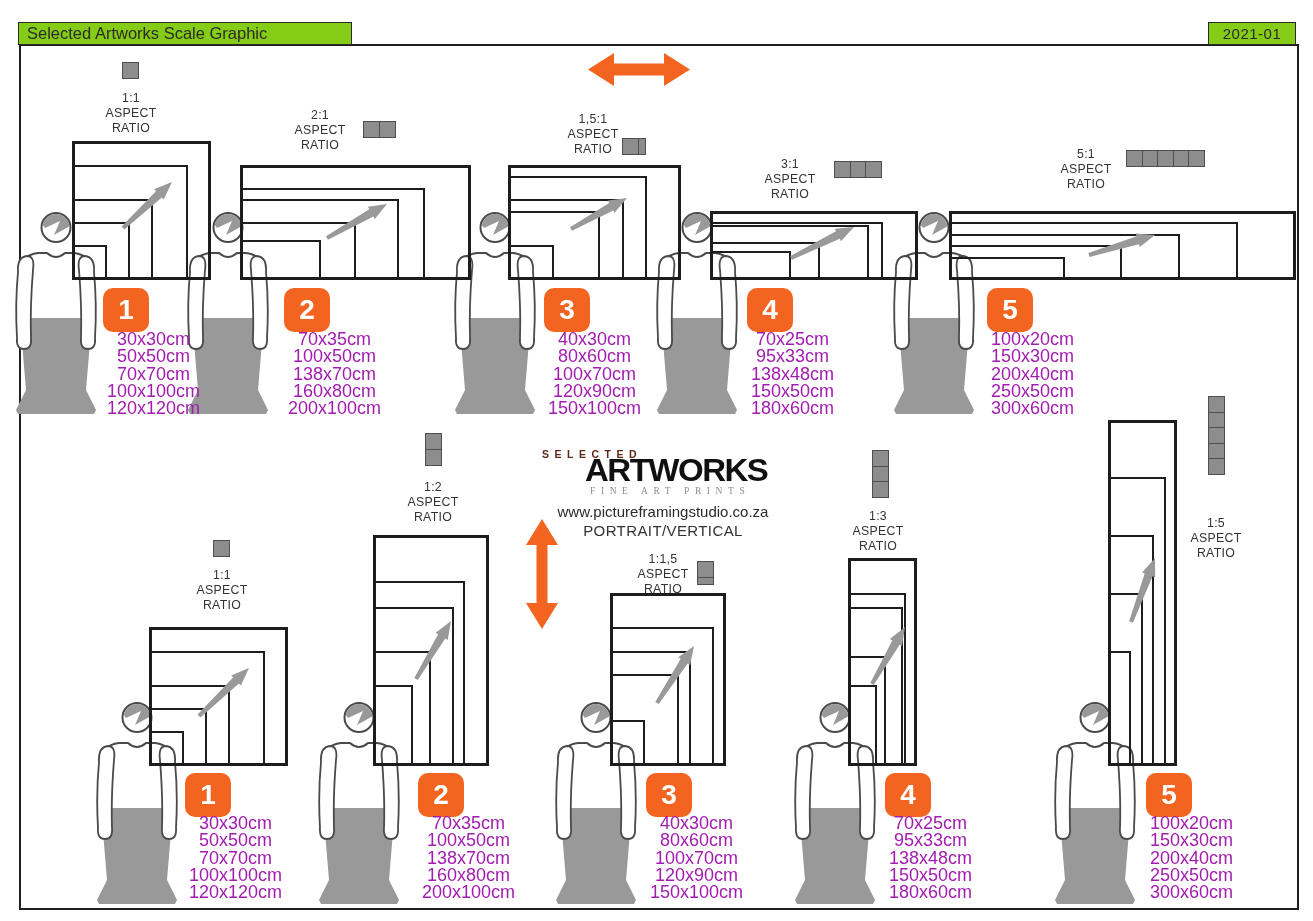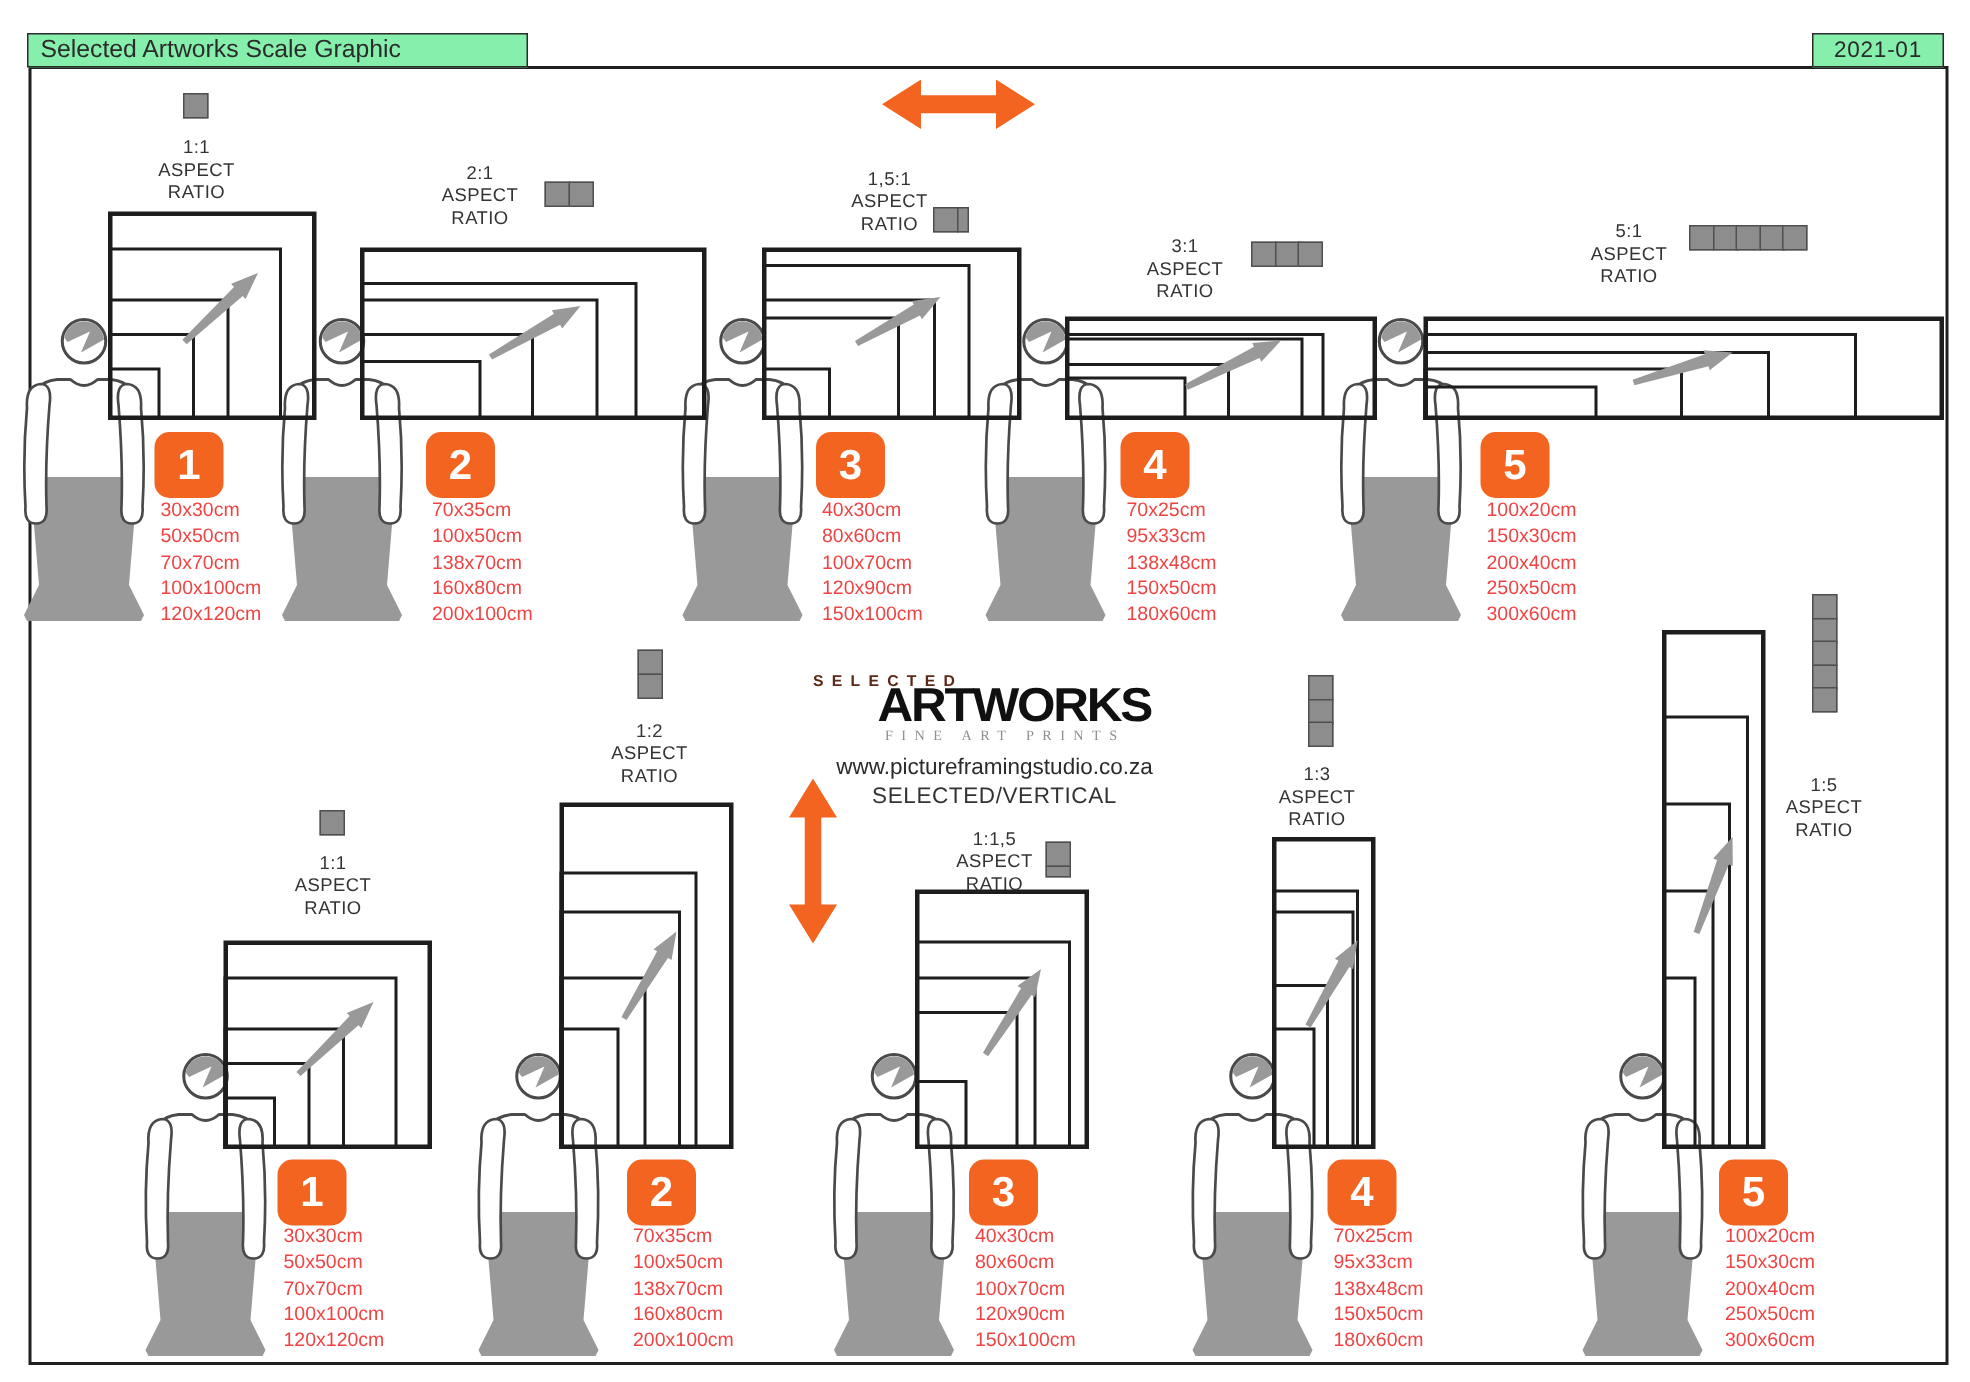--- a/index.html
+++ b/index.html
@@ -9,21 +9,21 @@
   #canvas{
     position:relative; width:1313px; height:921px; background:#fff;
     font-family:"Liberation Sans", sans-serif; color:#2b2b2b; overflow:hidden;
   }
   .page-border{
     position:absolute; left:19px; top:44px; width:1280px; height:866px;
     border:2px solid #1f1f1f; box-sizing:border-box;
   }
   .hbox{
     position:absolute; top:22px; height:23px; box-sizing:border-box;
-    border:1.5px solid #2b2b2b; background:#86efac; font-size:16.5px;
+    border:1.5px solid #2b2b2b; background:#84cc16; font-size:16.5px;
     display:flex; align-items:center; padding:0 8px; white-space:nowrap; z-index:30;
   }
   .hbox.left{ left:18px; width:334px; }
   .hbox.center{ left:498px; width:318px; }
   .hbox.right{ left:1208px; width:88px; justify-content:center; font-size:15px; letter-spacing:0.5px;}
   .hbox .copy{ font-size:12px; margin-left:6px; }
   .orient-label{ position:absolute; text-align:center; font-size:15px; letter-spacing:0.4px; color:#333; z-index:5;}
   #landscape-label{ left:490px; width:300px; top:92px; }
   #portrait-label{ left:513px; width:300px; top:522px; }
   #website-label{ position:absolute; left:513px; width:300px; top:503px; text-align:center; font-size:15px; color:#2b2b2b; z-index:5;}
@@ -39,21 +39,21 @@
   .frame.largest{ border-width:3px; }
   .person-svg{ position:absolute; z-index:2; }
   .fig-stroke{ fill:#ffffff; stroke:#4a4a4a; stroke-width:2; stroke-linejoin:round; }
   .fig-gray{ fill:var(--fig-gray); }
   .grow-arrow{ position:absolute; z-index:6; }
   .grow-arrow polygon{ fill:#999999; }
   .badge{
     position:absolute; width:46px; height:44px; border-radius:10px; background:var(--accent);
     color:#fff; font-weight:bold; font-size:28px; text-align:center; line-height:44px; z-index:7;
   }
-  .sizes{ position:absolute; font-size:13px; line-height:17.3px; color:#ef4444; z-index:7; white-space:nowrap;}
+  .sizes{ position:absolute; font-size:18px; line-height:17.3px; color:#a21caf; z-index:7; white-space:nowrap;text-align:center;}
   .ratio-label{ position:absolute; width:120px; text-align:center; font-size:12.3px; line-height:15.2px; letter-spacing:0.3px; color:#333; z-index:5;}
   .aricon{ position:absolute; display:flex; z-index:5; }
   .aricon.h{ flex-direction:row; }
   .aricon.v{ flex-direction:column; }
   .aricon .seg{ box-sizing:border-box; background:var(--icon-gray); border:1.5px solid #4f4f4f; }
   .aricon.h .seg + .seg{ margin-left:-1.5px; }
   .aricon.v .seg + .seg{ margin-top:-1.5px; }
 </style>
 </head>
 <body>
@@ -85,21 +85,21 @@
     <span>2021-01</span>
   </div>
 
   <svg class="oarrow" style="left:588px; top:53px;" width="102" height="33">
     <polygon points="0,16.5 26,0 26,10.5 76,10.5 76,0 102,16.5 76,33 76,22.5 26,22.5 26,33"></polygon>
   </svg>
 
   <svg class="oarrow" style="left:526px; top:519px;" width="32" height="110">
     <polygon points="16,0 32,26 21.5,26 21.5,84 32,84 16,110 0,84 10.5,84 10.5,26 0,26"></polygon>
   </svg>
-  <div class="orient-label" id="portrait-label">SELECTED/VERTICAL</div>
+  <div class="orient-label" id="portrait-label">PORTRAIT/VERTICAL</div>
 
   <div id="logo-selected">SELECTED</div>
   <div id="logo-artworks">ARTWORKS</div>
   <div id="logo-tagline">FINE ART PRINTS</div>
   <div id="website-label">www.pictureframingstudio.co.za</div>
 
   <div id="groups-root">
       <div class="grp">
         <svg class="person-svg" width="88" height="203" style="left: 12px; top: 212px;">
           <use href="#sym-person"></use>

